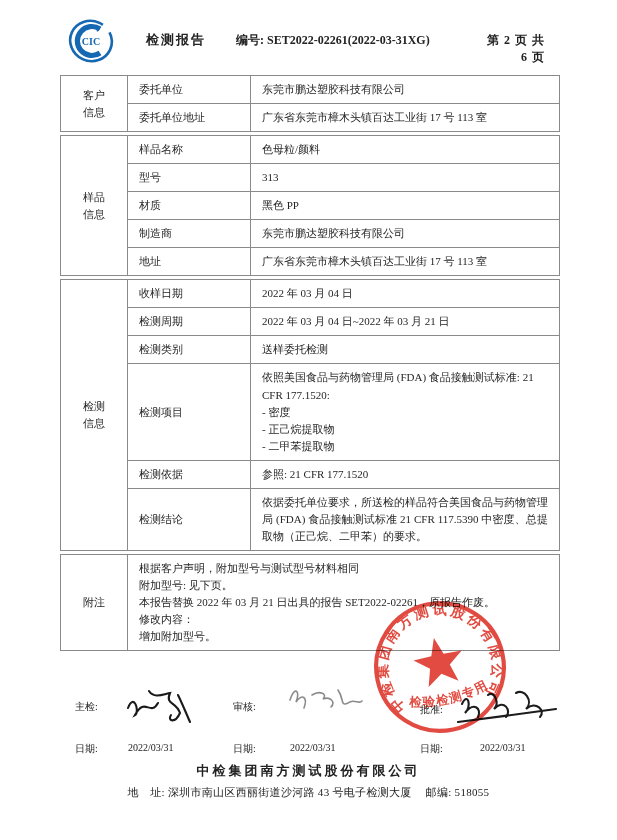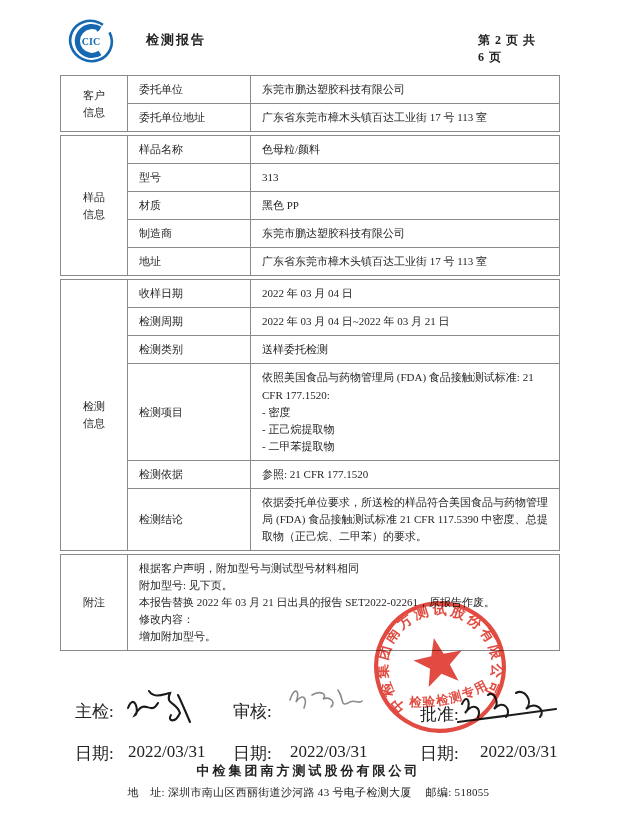--- a/index.html
+++ b/index.html
@@ -1,40 +1,40 @@
 <!DOCTYPE html>
 <html><head>
 <meta charset="utf-8">
 <style>
   html,body{margin:0;padding:0;background:#ffffff;}
   body{
     position:relative;width:617px;height:840px;overflow:hidden;
     font-family:"Liberation Serif","DejaVu Serif",serif;color:#222222;
   }
   
-  .header{position:absolute;left:0;top:0;width:545px;height:75px;}
+  .header{position:absolute;left:0;top:0;width:545px;height:75px;text-align:right;}
   .logo{position:absolute;left:62px;top:16px;}
   .hdr-title{position:absolute;left:146px;top:31px;font-size:13px;font-weight:bold;letter-spacing:2px;}
   .hdr-no{position:absolute;left:236px;top:32px;font-size:12px;font-weight:bold;}
   .hdr-page{position:absolute;left:478px;top:32px;font-size:12px;font-weight:bold;letter-spacing:1px;}
   
   .tablewrap{position:absolute;left:60px;top:75px;width:556px;}
   table.sec{border-collapse:collapse;width:500px;margin:0 0 3px 0;table-layout:fixed;}
   table.sec td{
     border:1px solid #8a8a8a;font-size:11px;color:#262626;
     padding:5px 11px;line-height:1.55;vertical-align:middle;background:#fff;
   }
   td.c1{width:44px;text-align:center;padding:5px 4px;line-height:2.0;}
   td.c2{width:100px;}
   .pre{white-space:pre-line;}
   td.items-cell{line-height:1.85;}
   td.concl-cell{line-height:1.75;text-align:justify;}
   td.notes-cell{line-height:1.95;}
   
-  .sigblock{position:absolute;left:0;top:680px;width:617px;height:85px;font-size:17px;}
+  .sigblock{position:absolute;left:0;top:680px;width:617px;height:85px;font-size:10px;}
   .sig-label{position:absolute;white-space:nowrap;}
   .sig-svg{position:absolute;}
   
   .stamp{position:absolute;left:366px;top:593px;width:148px;height:148px;
          transform:rotate(-12deg);opacity:0.88;mix-blend-mode:multiply;pointer-events:none;}
   
   .footer{position:absolute;left:0;top:762px;width:617px;text-align:center;}
   .f-company{font-size:13px;font-weight:bold;letter-spacing:3px;}
   .f-line{font-size:11px;margin-top:5px;letter-spacing:0.3px;}
   .f-line .gap{display:inline-block;width:14px;}
@@ -44,20 +44,21 @@
 <body>
 
 <div class="header">
   <svg class="logo" width="58" height="50" viewBox="0 0 58 50">
     <ellipse cx="29" cy="25" rx="21" ry="20" fill="none" stroke="#1668b3" stroke-width="2.6" stroke-dasharray="100 10" transform="rotate(25 29 25)"></ellipse>
     <path d="M 38,13 A 14.5,14.5 0 1 0 38,37" fill="none" stroke="#1668b3" stroke-width="5.2"></path>
     <path d="M 38,13 l -4,-3 l 1,6 z" fill="#1668b3"></path>
     <text x="29" y="29" text-anchor="middle" font-size="10" font-weight="bold" fill="#1668b3" font-family="'Liberation Serif',serif">CIC</text>
   </svg>
   <div class="hdr-title">检测报告</div>
+  <div class="hdr-no">编号: SET2022-02261(2022-03-31XG)</div>
   <div class="hdr-page">第 2 页 共 6 页</div>
 </div>
 
 <div class="tablewrap">
 
   <table class="sec">
     <tbody>
         <tr>
       <td class="c1 pre" rowspan="2">客户
 信息</td>

